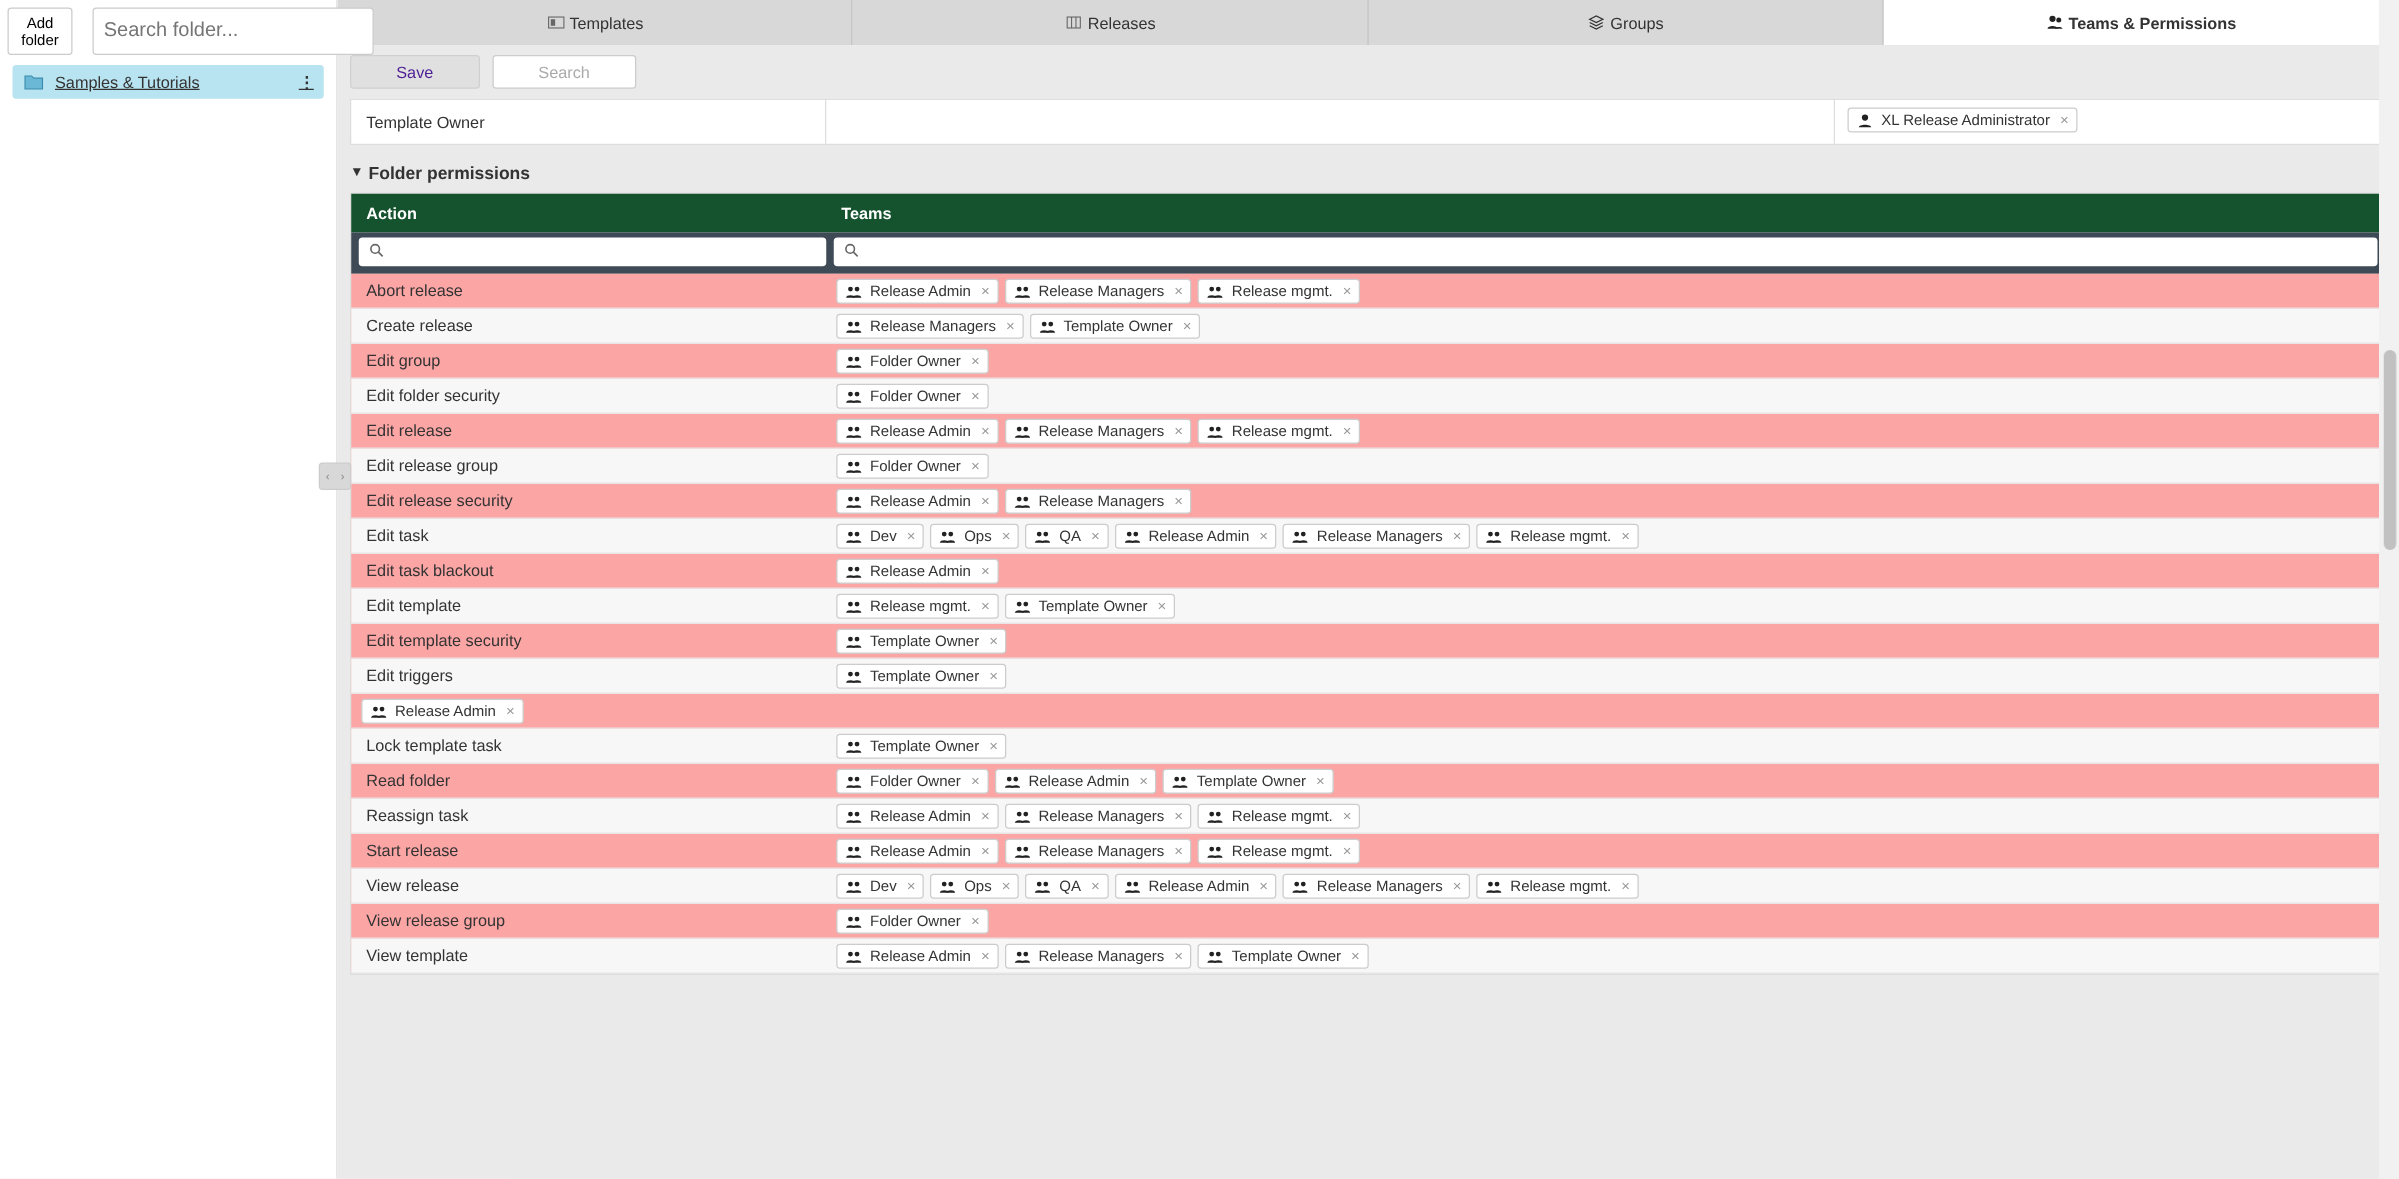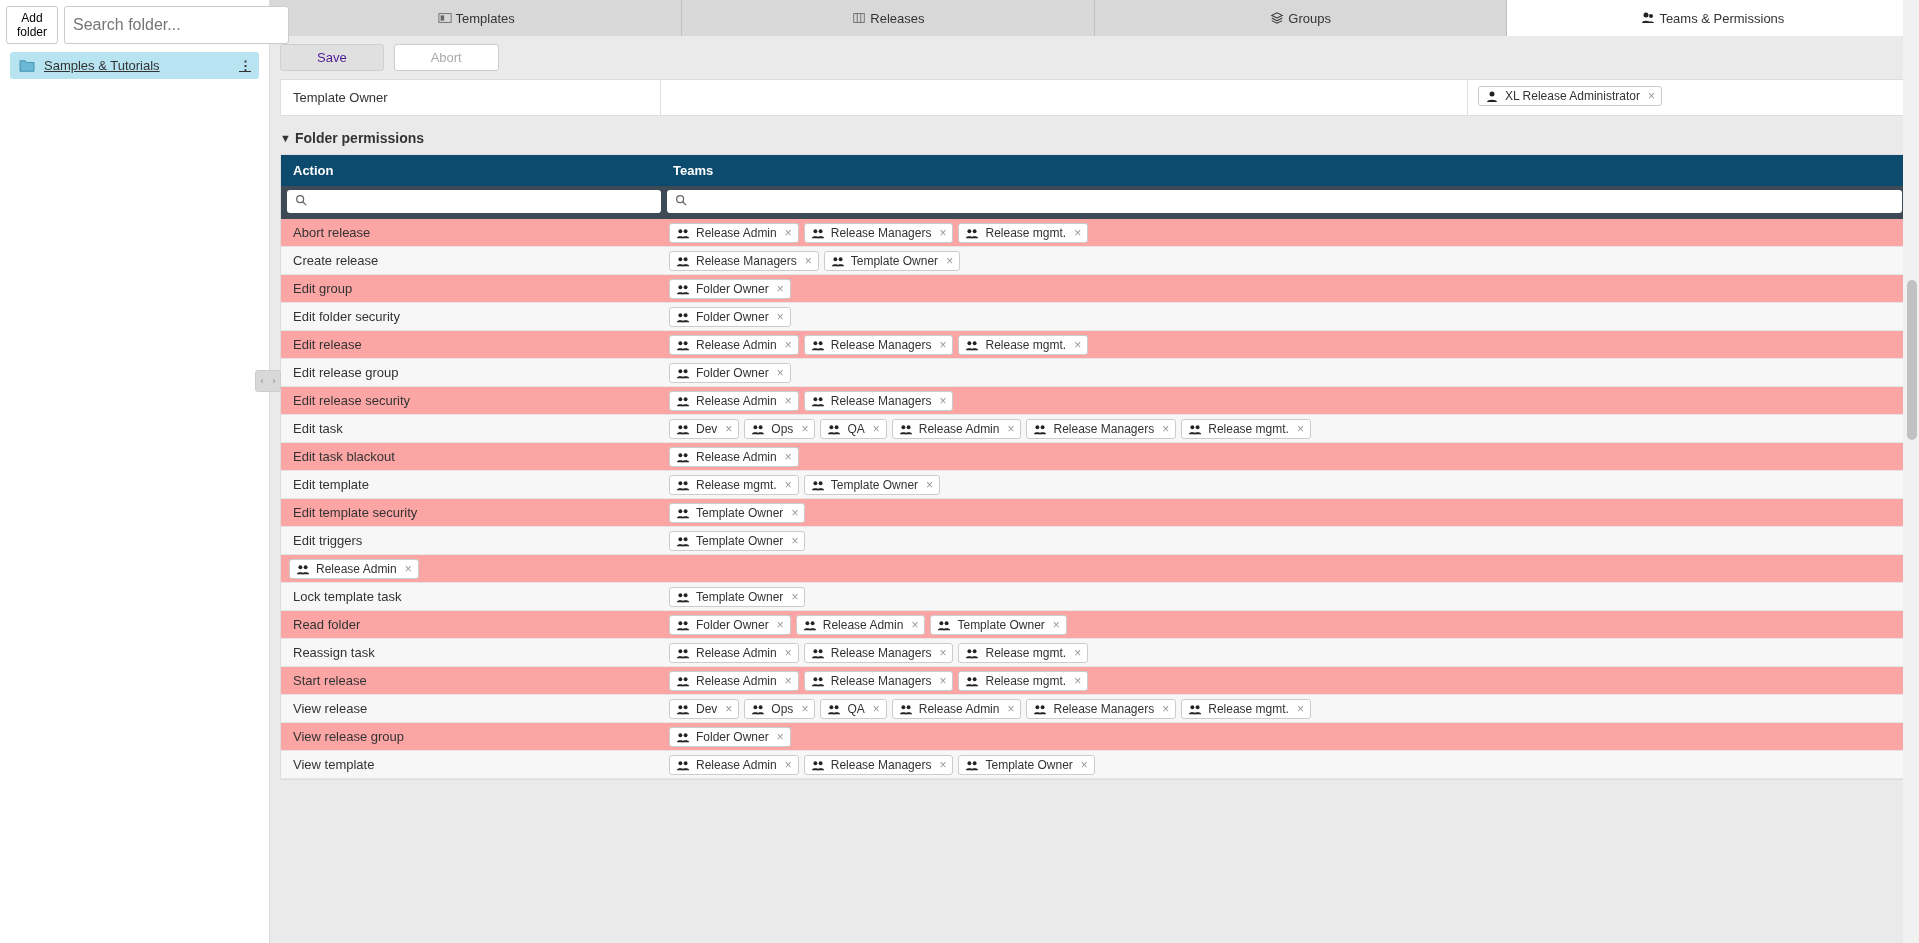--- a/index.html
+++ b/index.html
@@ -2,55 +2,55 @@
 <html><head>
 <meta charset="utf-8">
 <style>
 * { box-sizing: border-box; margin: 0; padding: 0; }
 body { font-family: -apple-system, "Segoe UI", Arial, sans-serif; font-size: 13px; color: #333; background: #fff; }
 
 .app { display: flex; height: 943px; width: 1919px; }
 
 
 .sidebar { width: 270px; background: #fff; border-right: 1px solid #ddd; padding: 6px; flex-shrink: 0; position: relative; }
-.sidebar-top { display: flex; gap: 6px; margin-bottom: 8px; }
+.sidebar-top { display: flex; gap: 16px; margin-bottom: 8px; }
 .btn-add-folder { background: #fff; border: 1px solid #ccc; border-radius: 3px; padding: 4px 10px; font-size: 12px; cursor: pointer; }
 .search-folder { flex: 1; border: 1px solid #ccc; border-radius: 3px; padding: 4px 8px; font-size: 16px; }
 .folder-item { display: flex; align-items: center; background: #b8e3f0; border-radius: 3px; padding: 6px 8px; margin: 0 4px; font-size: 13px; position: relative; text-decoration: underline; }
 .folder-icon { width: 18px; height: 14px; margin-right: 8px; display: inline-block; }
 .folder-menu { margin-left: auto; font-weight: bold; cursor: pointer; letter-spacing: -1px; }
 
 .collapse-handle { position: absolute; right: -12px; top: 370px; background: #d8d8d8; border: 1px solid #ccc; border-radius: 3px; display: flex; z-index: 10; }
 .collapse-btn { width: 12px; height: 20px; display: flex; align-items: center; justify-content: center; font-size: 9px; color: #888; cursor: pointer; }
 
 
 .main { flex: 1; display: flex; flex-direction: column; background: #eaeaea; overflow: hidden; }
 
 .tabs { display: flex; background: #d8d8d8; height: 36px; }
 .tab { flex: 1; display: flex; align-items: center; justify-content: center; gap: 3px; background: #d8d8d8; border-right: 1px solid #c0c0c0; cursor: pointer; font-size: 13px; color: #333; }
-.tab.active { background: #fff; font-weight: 400; }
+.tab.active { background: #fff; font-weight: 700; }
 .tab-icon { width: 16px; height: 16px; display: inline-flex; align-items: center; justify-content: center; }
 
 .toolbar { display: flex; gap: 10px; padding: 8px 10px; background: #eaeaea; }
 .btn-save, .btn-reset { padding: 5px 36px; border-radius: 3px; font-size: 13px; border: 1px solid #ccc; cursor: pointer; }
 .btn-save { background: #e0e0e0; color: #4c1d95; border-color: #d0d0d0; }
 .btn-reset { background: #fff; color: #aaa; }
 
 .content { flex: 1; padding: 0 10px 10px 10px; overflow: auto; }
 
 .owner-row { display: flex; background: #fff; border: 1px solid #ddd; margin-bottom: 14px; }
 .owner-row .col1 { width: 380px; padding: 10px 12px; border-right: 1px solid #ddd; }
 .owner-row .col2 { flex: 1; border-right: 1px solid #ddd; }
 .owner-row .col3 { width: 440px; padding: 6px 10px; }
 
 .section-title { display: flex; align-items: center; gap: 4px; font-weight: 600; font-size: 14px; margin-bottom: 8px; cursor: pointer; }
 .caret { font-size: 11px; }
 
 .perm-table { border: 1px solid #ddd; }
-.perm-header { display: flex; background: #0c4a6e; color: #fff; font-weight: 600; }
+.perm-header { display: flex; background: #14532d; color: #fff; font-weight: 600; }
 .perm-header .hcol1 { width: 380px; padding: 8px 12px; }
 .perm-header .hcol2 { flex: 1; padding: 8px 12px; }
 
 .search-row { display: flex; background: #3e4a56; padding: 4px 6px 6px 6px; gap: 6px; }
 .search-box { background: #fff; border-radius: 3px; display: flex; align-items: center; padding: 4px 8px; }
 .search-box.sb1 { width: 374px; }
 .search-box.sb2 { flex: 1; }
 .search-icon-q { color: #888; font-size: 13px; }
 
 .perm-body { background: #fca5a5; }
@@ -130,21 +130,21 @@
               <circle cx="11" cy="6" r="2" fill="#222"></circle>
               <path d="M8 13c0-2 6-2 6 0" fill="#222"></path>
             </svg>
         </span>
         <span>Teams &amp; Permissions</span>
       </div>
     </div>
 
     <div class="toolbar">
       <button class="btn-save">Save</button>
-      <button class="btn-reset">Abort</button>
+      <button class="btn-reset">Search</button>
     </div>
 
     <div class="content">
 
       <div class="owner-row">
         <div class="col1">Template Owner</div>
         <div class="col2"></div>
         <div class="col3">
           <span class="tag">
             <span class="tag-icon">

